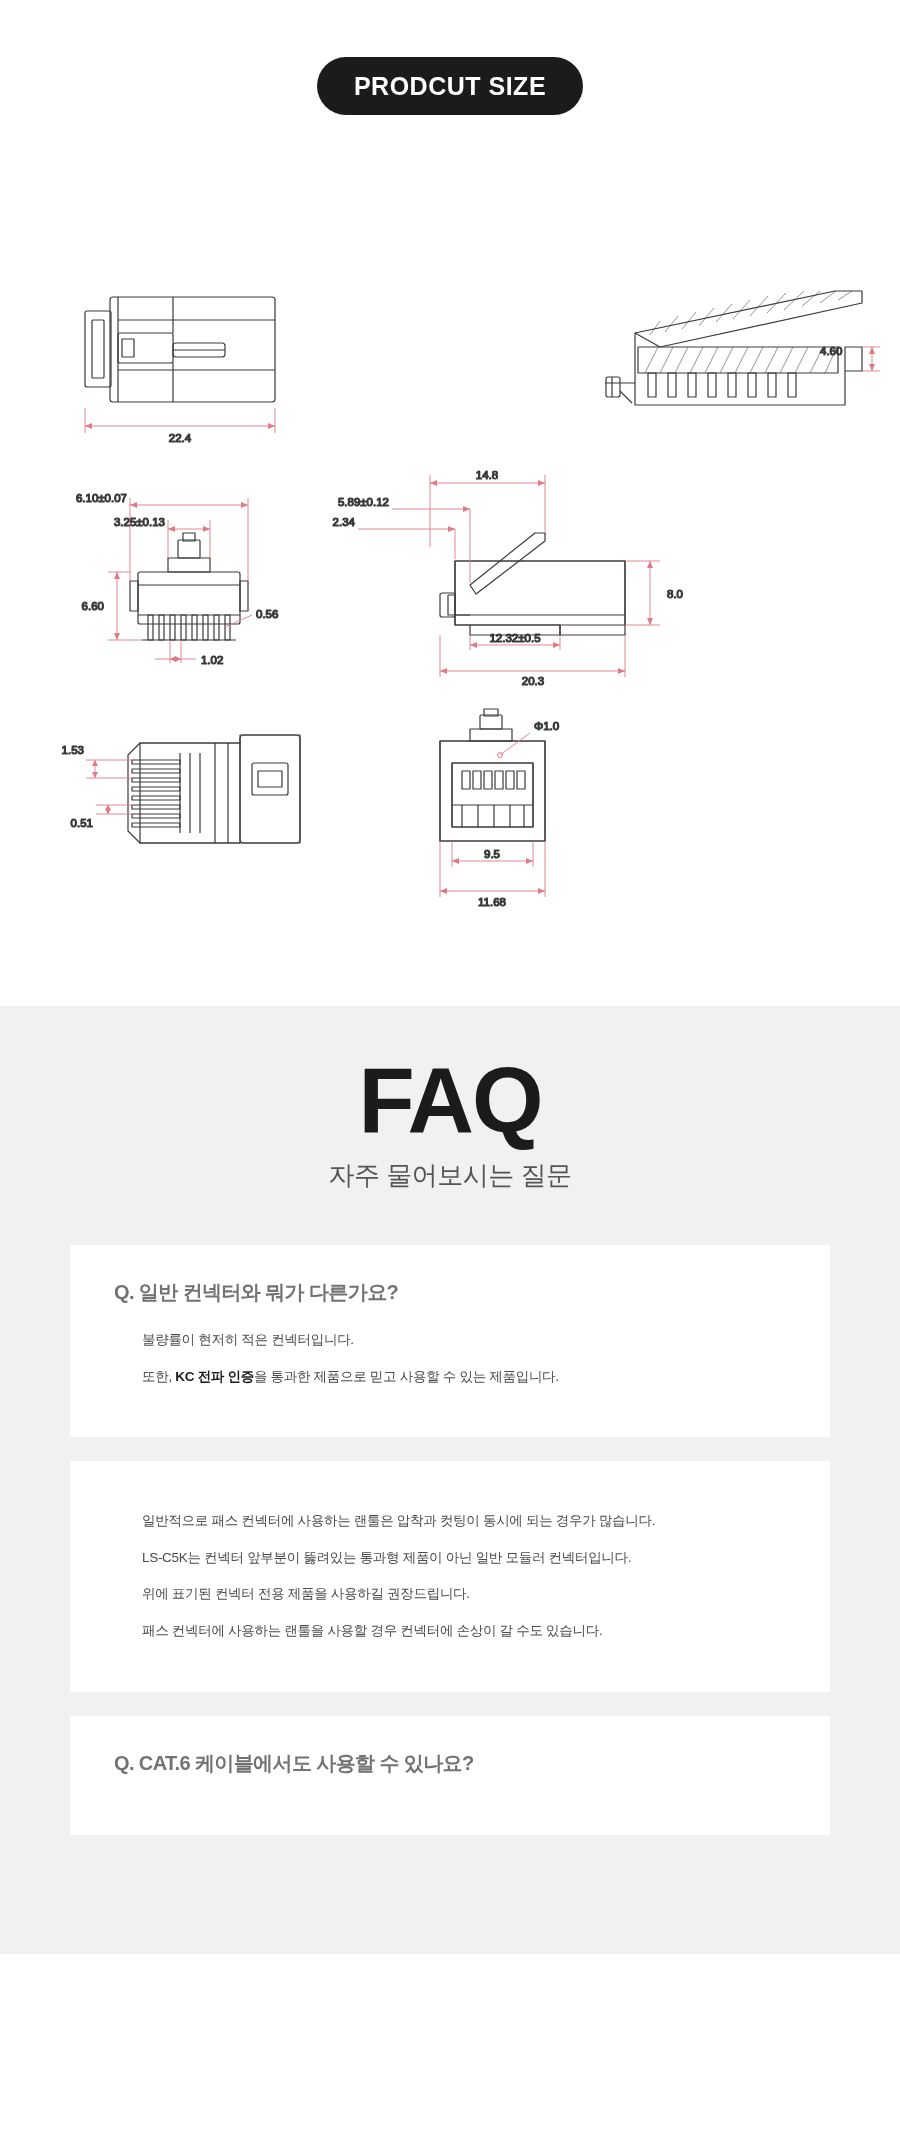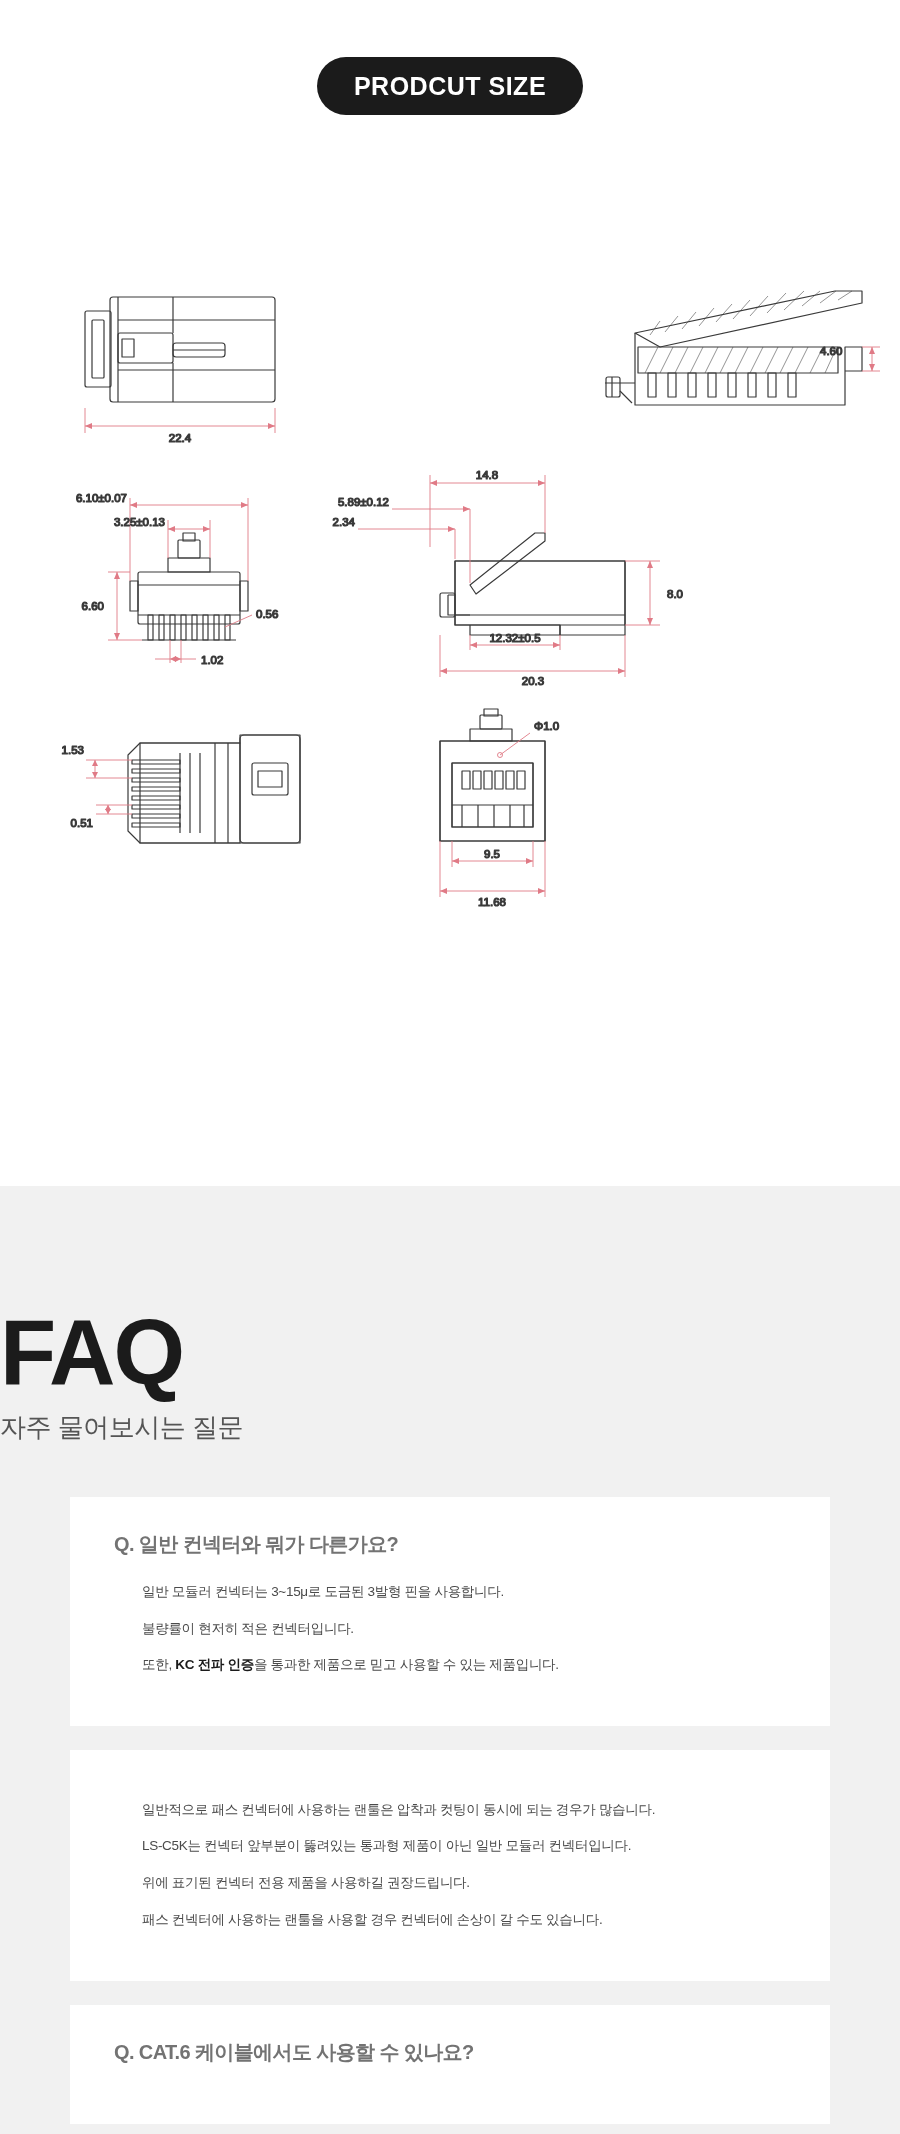--- a/index.html
+++ b/index.html
@@ -11,21 +11,21 @@
     font-family: "Liberation Sans", "DejaVu Sans", sans-serif;
     overflow: hidden;
     position: relative;
   }
 
   
   .size-section {
     background: #ffffff;
     padding: 0;
     position: relative;
-    height: 1186px;
+    height: 1006px;
   }
 
   .title-pill-wrap {
     display: flex;
     justify-content: center;
     padding-top: 57px;
   }
   .title-pill {
     background: #1b1b1b;
     color: #ffffff;
@@ -48,22 +48,22 @@
   .drawings svg { display: block; }
 
   
   .faq-section {
     background: #f1f1f1;
     padding: 0 0 0 0;
     height: 948px;
     position: relative;
   }
   .faq-head {
-    text-align: left;
-    padding-top: 120px;
+    text-align: center;
+    padding-top: 48px;
   }
   .faq-title {
     font-size: 92px;
     font-weight: bold;
     color: #1b1b1b;
     letter-spacing: -2px;
     line-height: 1;
     margin: 0;
   }
   .faq-sub {
@@ -449,21 +449,20 @@
 <section class="faq-section">
   <div class="faq-head">
     <h1 class="faq-title">FAQ</h1>
     <p class="faq-sub">자주 물어보시는 질문</p>
   </div>
 
   <div class="faq-list" id="faq-list">
       <div class="faq-card">
         <p class="faq-q">Q. 일반 컨넥터와 뭐가 다른가요?</p>
         <div class="faq-a">
-          <p class="faq-a-line"><span>일반 모듈러 컨넥터는 3~15μ로 도금된 3발형 핀을 사용합니다.</span></p>
           <p class="faq-a-line"><span>불량률이 현저히 적은 컨넥터입니다.</span></p>
           <p class="faq-a-line"><span>또한, </span><b>KC 전파 인증</b><span>을 통과한 제품으로 믿고 사용할 수 있는 제품입니다.</span></p>
         </div>
       </div>
       <div class="faq-card">
         <div class="faq-a">
           <p class="faq-a-line"><span>일반적으로 패스 컨넥터에 사용하는 랜툴은 압착과 컷팅이 동시에 되는 경우가 많습니다.</span></p>
           <p class="faq-a-line"><span>LS-C5K는 컨넥터 앞부분이 뚫려있는 통과형 제품이 아닌 일반 모듈러 컨넥터입니다.</span></p>
           <p class="faq-a-line"><span>위에 표기된 컨넥터 전용 제품을 사용하길 권장드립니다.</span></p>
           <p class="faq-a-line"><span>패스 컨넥터에 사용하는 랜툴을 사용할 경우 컨넥터에 손상이 갈 수도 있습니다.</span></p>

